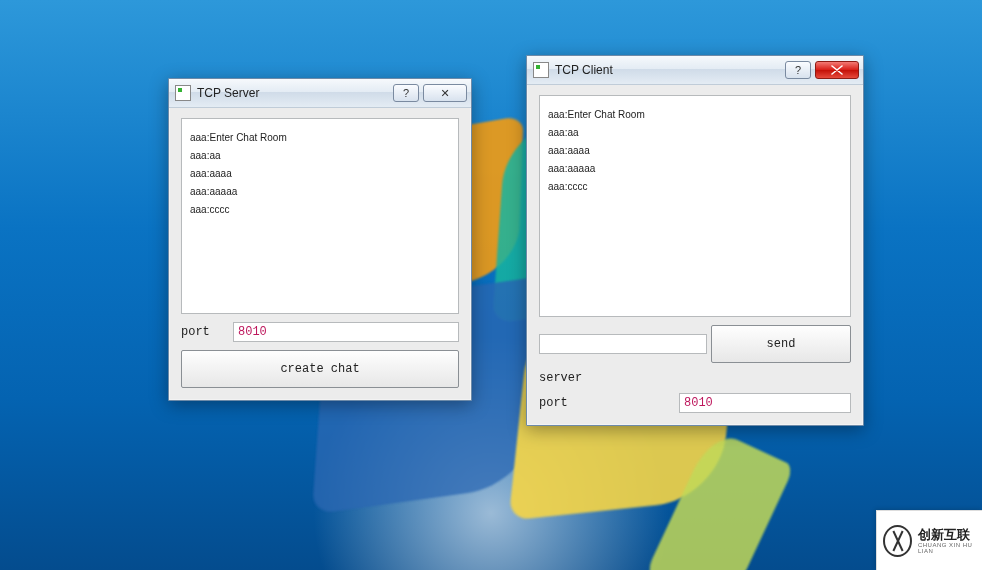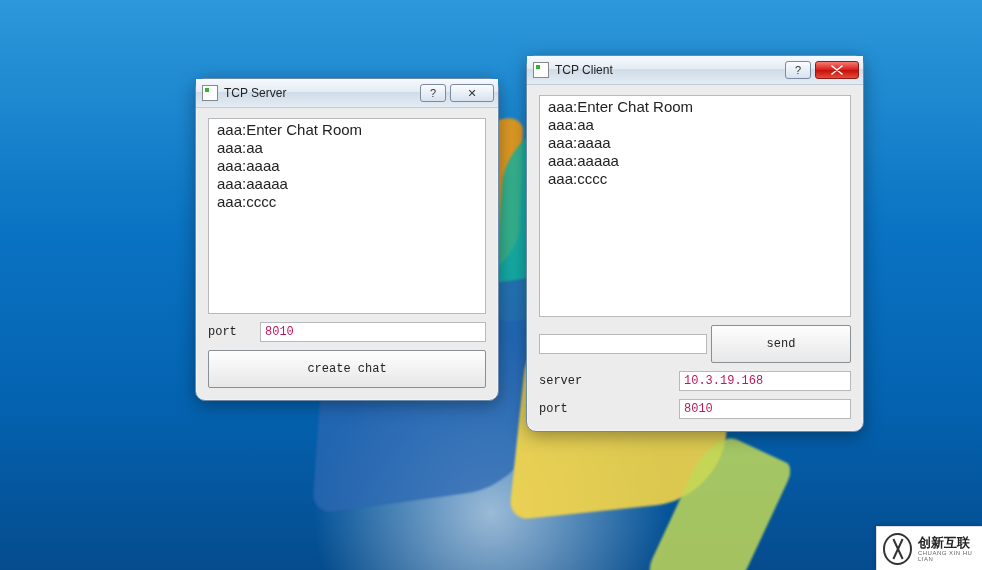--- a/index.html
+++ b/index.html
@@ -43,21 +43,21 @@
     left: 375px; top: 340px; width: 90px; height: 160px;
     background: #d7e850; border-radius: 100% 0 80% 0;
     transform: rotate(25deg); opacity: 0.85;
   }
 
   
   .win {
     position: absolute;
     background: #ececec;
     border: 1px solid #6d8aa8;
-    border-radius: 10px;
+    border-radius: 1px;
     box-shadow: 0 4px 18px rgba(0,0,0,0.35), 0 0 0 1px rgba(255,255,255,0.4) inset;
   }
   .titlebar {
     height: 28px;
     background: linear-gradient(180deg, #f6f9fc 0%, #e4ecf4 45%, #cfdbe8 46%, #e4ecf4 100%);
     border-bottom: 1px solid #c0ccd8;
     display: flex;
     align-items: center;
     padding: 0 4px 0 6px;
   }
@@ -95,24 +95,24 @@
     padding: 10px 12px 12px 12px;
   }
   .panel {
     background:#fff;
     border:1px solid #b7babc;
     box-sizing:border-box;
   }
   .chatlog {
     width:100%;
     height:196px;
-    padding:2px 8px;
+    padding:10px 8px;
     overflow:auto;
     line-height:18px;
-    font-size:15px;
+    font-size:10px;
     color:#222;
   }
   .chatlog-client { height:222px; }
   .row {
     display:flex;
     align-items:center;
     margin-top:8px;
     gap:4px;
   }
   .lbl {
@@ -143,21 +143,21 @@
     font-size:12px;
     color:#222;
     cursor:default;
   }
   .fullwidth { width:100%; }
 
   
   .watermark {
     position:absolute;
     right:0; bottom:0;
-    width:106px; height:44px;
+    width:106px; height:60px;
     background:#fff;
     border-top:1px solid #ddd;
     border-left:1px solid #ddd;
     display:flex; align-items:center;
     padding-left:6px;
     box-sizing:border-box;
     box-shadow: -1px -1px 4px rgba(0,0,0,0.15);
   }
   .watermark .wm-logo {
     width:28px; height:28px;
@@ -178,21 +178,21 @@
 <div class="desktop">
 
   <div class="logo-shape">
     <div class="lq1"></div>
       <div class="lq2"></div>
       <div class="lq3"></div>
       <div class="lq4"></div>
     <div class="leaf"></div>
   </div>
 
-  <div class="win" style="left:195px; top:78px; width:302px;">
+  <div class="win" style="left:168px; top:78px; width:302px;">
     <div class="titlebar">
       <div class="appicon"></div>
       <div class="title-text">TCP Server</div>
       <div class="title-btn help">
           <span>?</span>
         </div>
       <div class="title-btn close">
           <span>✕</span>
         </div>
     </div>
@@ -235,21 +235,20 @@
         <div>aaa:aaaaa</div>
         <div>aaa:cccc</div>
       </div>
       <div class="row">
         <input class="field" style="flex: 1 1 0%;" value="">
         <button class="winbtn" style="width:140px">send</button>
       </div>
       <div class="row">
         <div class="lbl lbl-wide">server</div>
         <div style="width:62px"></div>
-        <input class="field" value="10.3.19.168" style="">
       </div>
       <div class="row">
         <div class="lbl lbl-wide">port</div>
         <div style="width:62px"></div>
         <input class="field" value="8010" style="">
       </div>
     </div>
   </div>
 
   <div class="watermark">

